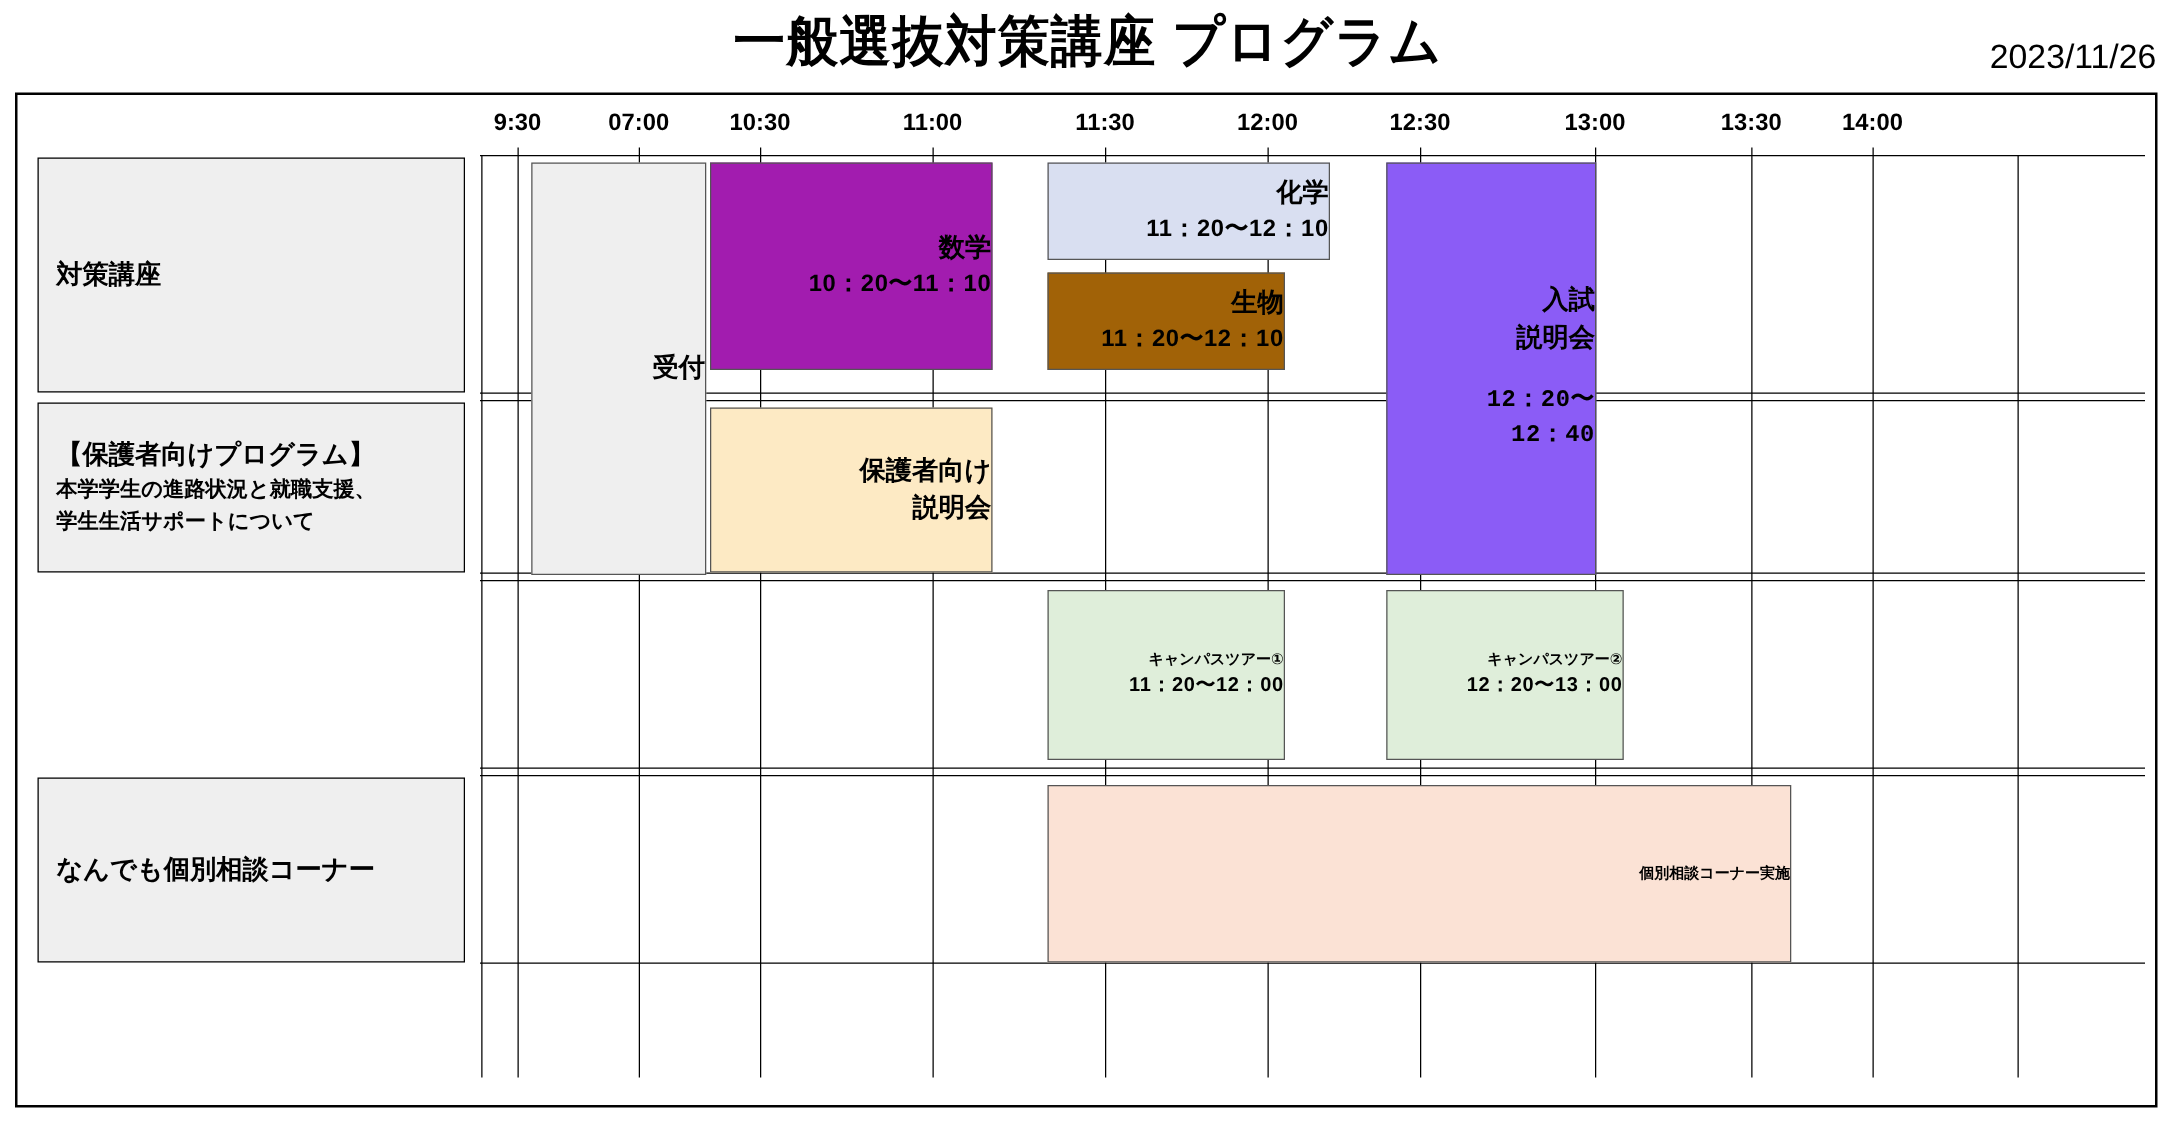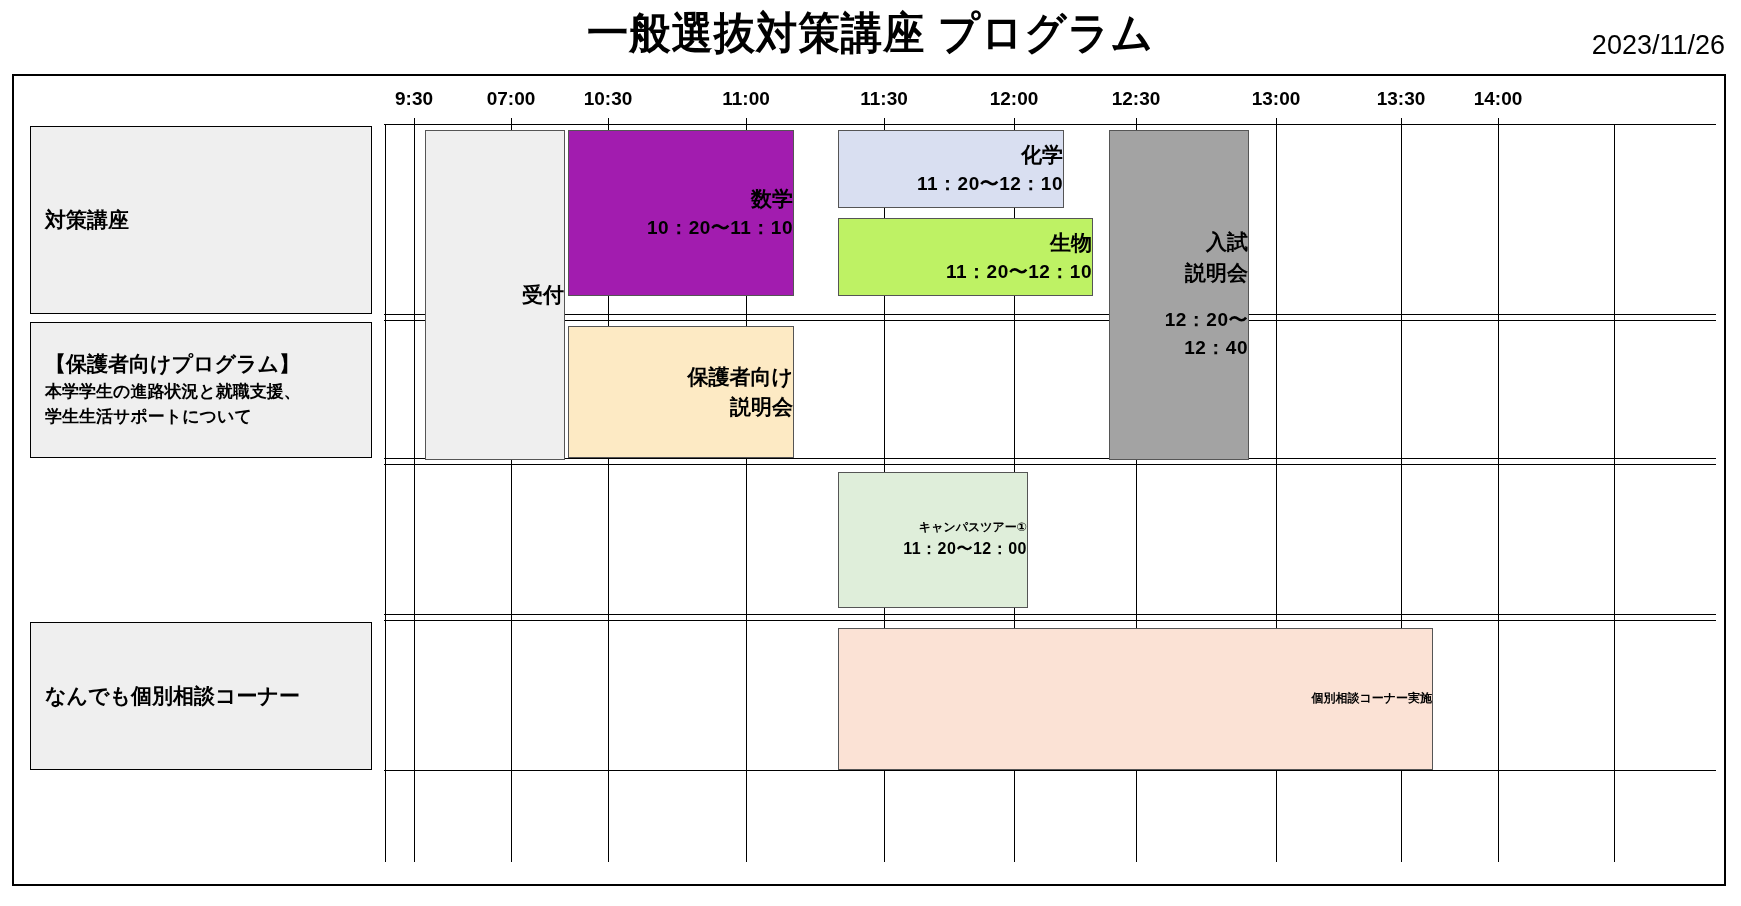--- a/index.html
+++ b/index.html
@@ -234,42 +234,46 @@
     <div class="event" style="left:554px; top:6px; width:226px; height:166px; background:#a21caf;">
       <div class="ev-title">数学</div>
       <div class="ev-time">10：20〜11：10</div>
     </div>
 
     <div class="event" style="left:824px; top:6px; width:226px; height:78px; background:#d9dff1;">
       <div class="ev-title">化学</div>
       <div class="ev-time">11：20〜12：10</div>
     </div>
 
-    <div class="event" style="left:824px; top:94px; width:255px; height:78px; background:#bef264;">
+    <div class="event" style="left:824px; top:94px; width:190px; height:78px; background:#a16207;">
       <div class="ev-title">生物</div>
       <div class="ev-time">11：20〜12：10</div>
     </div>
 
-    <div class="event" style="left:1095px; top:6px; width:140px; height:330px; background:#a3a3a3;">
+    <div class="event" style="left:1095px; top:6px; width:168px; height:330px; background:#8b5cf6;font-family:Liberation Mono, monospace;">
       <div class="ev-title">入試</div>
       <div class="ev-title">説明会</div>
       <div class="ev-spacer"></div>
       <div class="ev-time">12：20〜</div>
       <div class="ev-time">12：40</div>
     </div>
 
     <div class="event" style="left:554px; top:202px; width:226px; height:132px; background:#fdeac4;">
       <div class="ev-title">保護者向け</div>
       <div class="ev-title">説明会</div>
     </div>
 
     <div class="event small" style="left:824px; top:348px; width:190px; height:136px; background:#dfeeda;">
       <div class="ev-title">キャンパスツアー①</div>
       <div class="ev-time">11：20〜12：00</div>
     </div>
 
+    <div class="event small" style="left:1095px; top:348px; width:190px; height:136px; background:#dfeeda;">
+      <div class="ev-title">キャンパスツアー②</div>
+      <div class="ev-time">12：20〜13：00</div>
+    </div>
 
     <div class="event small" style="left:824px; top:504px; width:595px; height:142px; background:#fbe2d5;">
       <div class="ev-title">個別相談コーナー実施</div>
     </div>
 
   </div>
 </div>
 
 </body></html>

